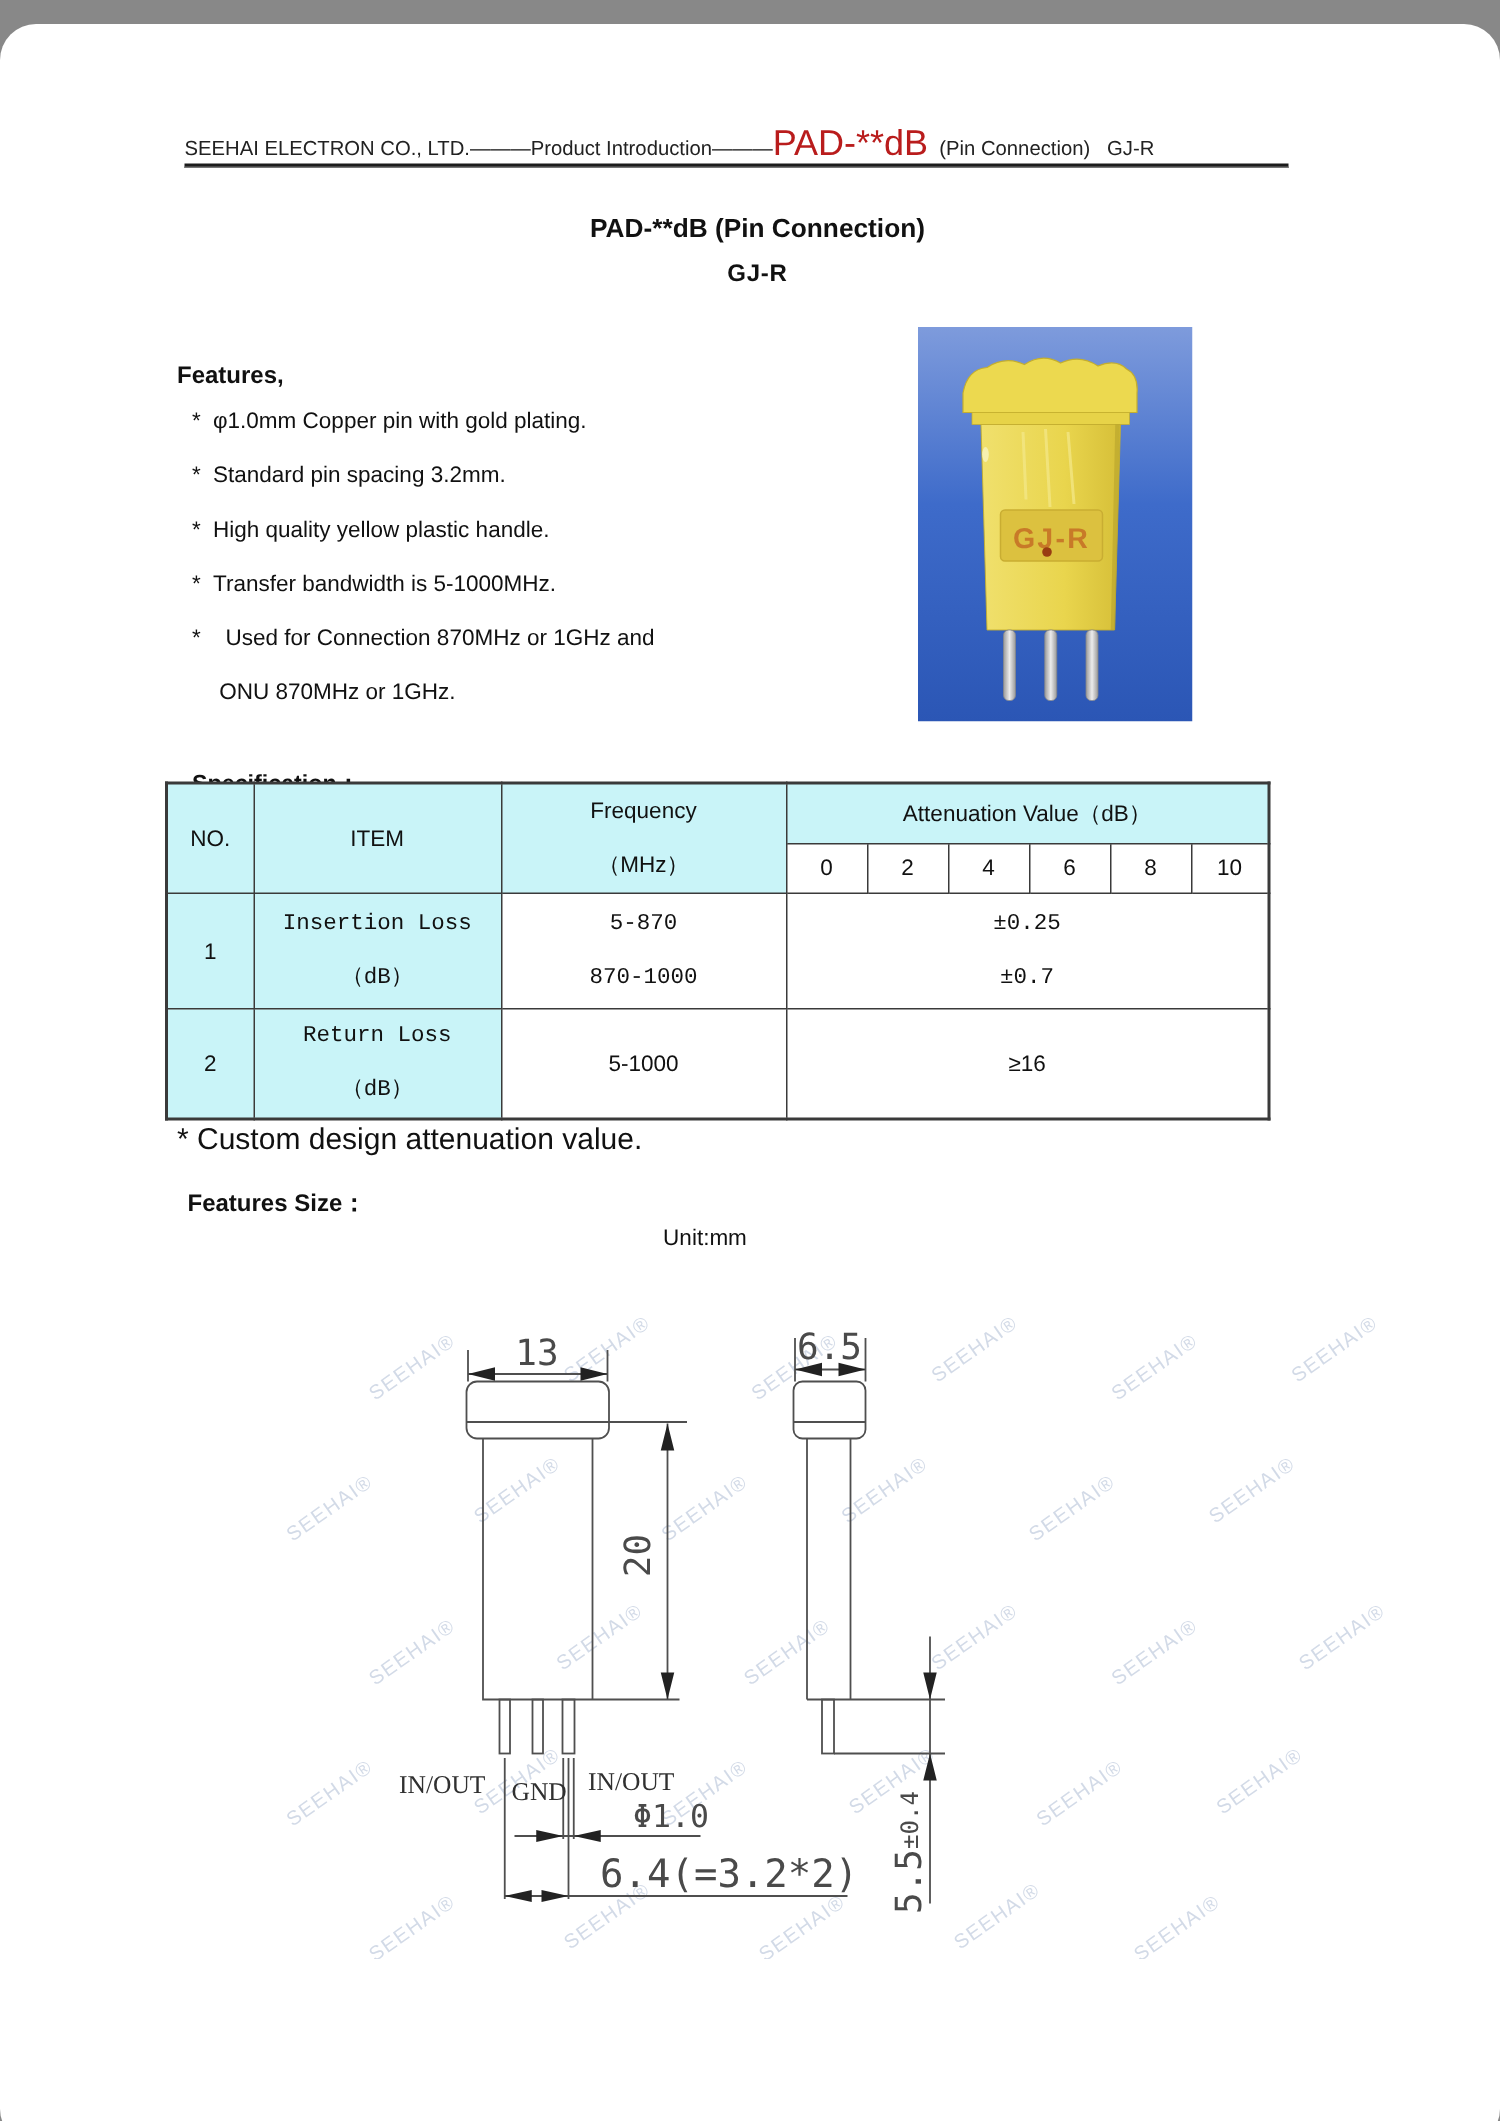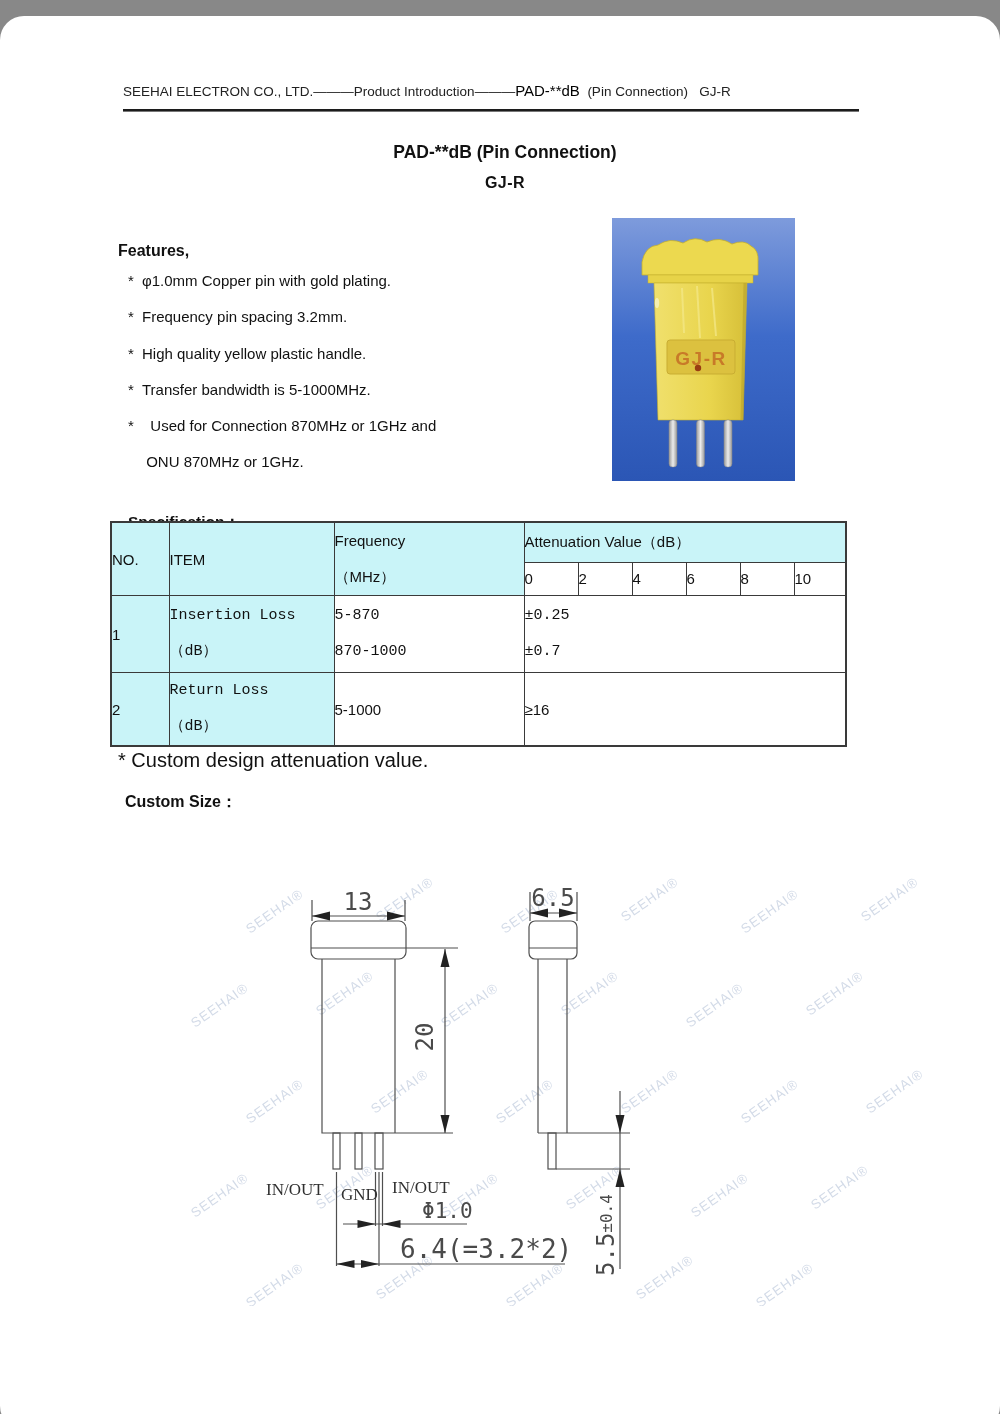--- a/index.html
+++ b/index.html
@@ -13,38 +13,38 @@
   html,body{margin:0;padding:0;background:#888;}
   .page{
     position:relative;width:1000px;height:1414px;background:#ffffff;
     font-family:"Liberation Sans",sans-serif;color:#111;overflow:hidden;
     margin:16px auto;
     border-radius:24px;
   }
   
   .hdr{position:absolute;left:123px;top:66px;width:760px;display:flex;align-items:baseline;white-space:pre;}
   .hdr .h-sm{font-size:13.5px;color:#222;}
-  .hdr .h-lg{font-size:15px;color:#000000;}
+  .hdr .h-lg{font-size:24px;color:#b91c1c;}
   .hdr-rule{position:absolute;left:123px;top:93px;width:736px;height:2px;background:#1c1c1c;border-bottom:1px solid #777;}
   
   .title1{position:absolute;left:0;top:126px;width:1010px;text-align:center;font-size:17.5px;font-weight:bold;}
   .title2{position:absolute;left:0;top:158px;width:1010px;text-align:center;font-size:16px;font-weight:bold;letter-spacing:.5px;}
   
   .feat-h{position:absolute;left:118px;top:226px;font-size:16px;font-weight:bold;text-align:right;}
   .feat-item{position:absolute;left:128px;font-size:15px;white-space:pre;display:flex;}
   .feat-item .bullet{display:inline-block;width:14px;}
   
   .photo{position:absolute;left:612px;top:202px;width:183px;height:263px;}
   
   .spec-h{position:absolute;left:128px;top:496px;font-size:15.5px;font-weight:bold;}
   table.spec{
     position:absolute;left:110px;top:505px;border-collapse:collapse;table-layout:fixed;
     font-size:15px;color:#111;border:2px solid var(--table-border);
   }
-  table.spec td{border:1px solid var(--table-border);text-align:left;vertical-align:middle;padding:0;}
+  table.spec td{border:1px solid var(--table-border);text-align:center;vertical-align:middle;padding:0;}
   td.cy{background:var(--table-header-bg);}
   .two-line div{line-height:36px;font-family:Liberation Mono, monospace;}
   .hdr2 div{line-height:36px;}
   
   .footnote{position:absolute;left:118px;top:733px;font-size:20px;}
   
   .install-h{position:absolute;left:125px;top:776px;font-size:16px;font-weight:bold;}
   .unit{position:absolute;left:0;top:801px;width:940px;text-align:center;font-size:15px;}
   
   svg.draw{position:absolute;left:0;top:850px;}
@@ -62,21 +62,21 @@
   <div class="hdr">
     <span class="h-sm">SEEHAI ELECTRON CO., LTD.</span><span class="h-sm">———</span><span class="h-sm">Product Introduction</span><span class="h-sm">———</span><span class="h-lg">PAD-**dB</span><span class="h-sm">  (Pin Connection)</span><span class="h-sm">   GJ-R</span>
   </div>
   <div class="hdr-rule"></div>
 
   <div class="title1">PAD-**dB (Pin Connection)</div>
   <div class="title2">GJ-R</div>
 
   <div class="feat-h">Features,</div>
   <div class="feat-item" style="top:256px"><span class="bullet">*</span><span>φ1.0mm Copper pin with gold plating.</span></div>
-  <div class="feat-item" style="top:292px"><span class="bullet">*</span><span>Frequency pin spacing 3.2mm.</span></div>
+  <div class="feat-item" style="top:292px"><span class="bullet">*</span><span>Standard pin spacing 3.2mm.</span></div>
   <div class="feat-item" style="top:329px"><span class="bullet">*</span><span>High quality yellow plastic handle.</span></div>
   <div class="feat-item" style="top:365px"><span class="bullet">*</span><span>Transfer bandwidth is 5-1000MHz.</span></div>
   <div class="feat-item" style="top:401px"><span class="bullet">*</span><span>  Used for Connection 870MHz or 1GHz and</span></div>
   <div class="feat-item" style="top:437px"><span class="bullet"></span><span> ONU 870MHz or 1GHz.</span></div>
 
   <div class="photo">
     <svg width="183" height="263" viewBox="0 0 183 263">
       <defs>
         <linearGradient id="bgGrad" x1="0" y1="0" x2="0" y2="1">
           <stop offset="0" stop-color="#7e9bdc"></stop>
@@ -166,21 +166,22 @@
         <div>（dB）</div>
       </td>
       <td>5-1000</td>
       <td colspan="6">≥16</td>
     </tr>
   </tbody>
     </table>
 
   <div class="footnote">* Custom design attenuation value.</div>
 
-  <div class="install-h">Custom Size：</div>
+  <div class="install-h">Features Size：</div>
+  <div class="unit">Unit:mm</div>
 
   <svg class="draw" width="1000" height="440" viewBox="0 850 1000 440">
 
     <g id="wm-layer">
         <text transform="translate(250 918) rotate(-35)" class="wm">SEEHAI®</text>
         <text transform="translate(380 906) rotate(-35)" class="wm">SEEHAI®</text>
         <text transform="translate(505 918) rotate(-35)" class="wm">SEEHAI®</text>
         <text transform="translate(625 906) rotate(-35)" class="wm">SEEHAI®</text>
         <text transform="translate(745 918) rotate(-35)" class="wm">SEEHAI®</text>
         <text transform="translate(865 906) rotate(-35)" class="wm">SEEHAI®</text>

